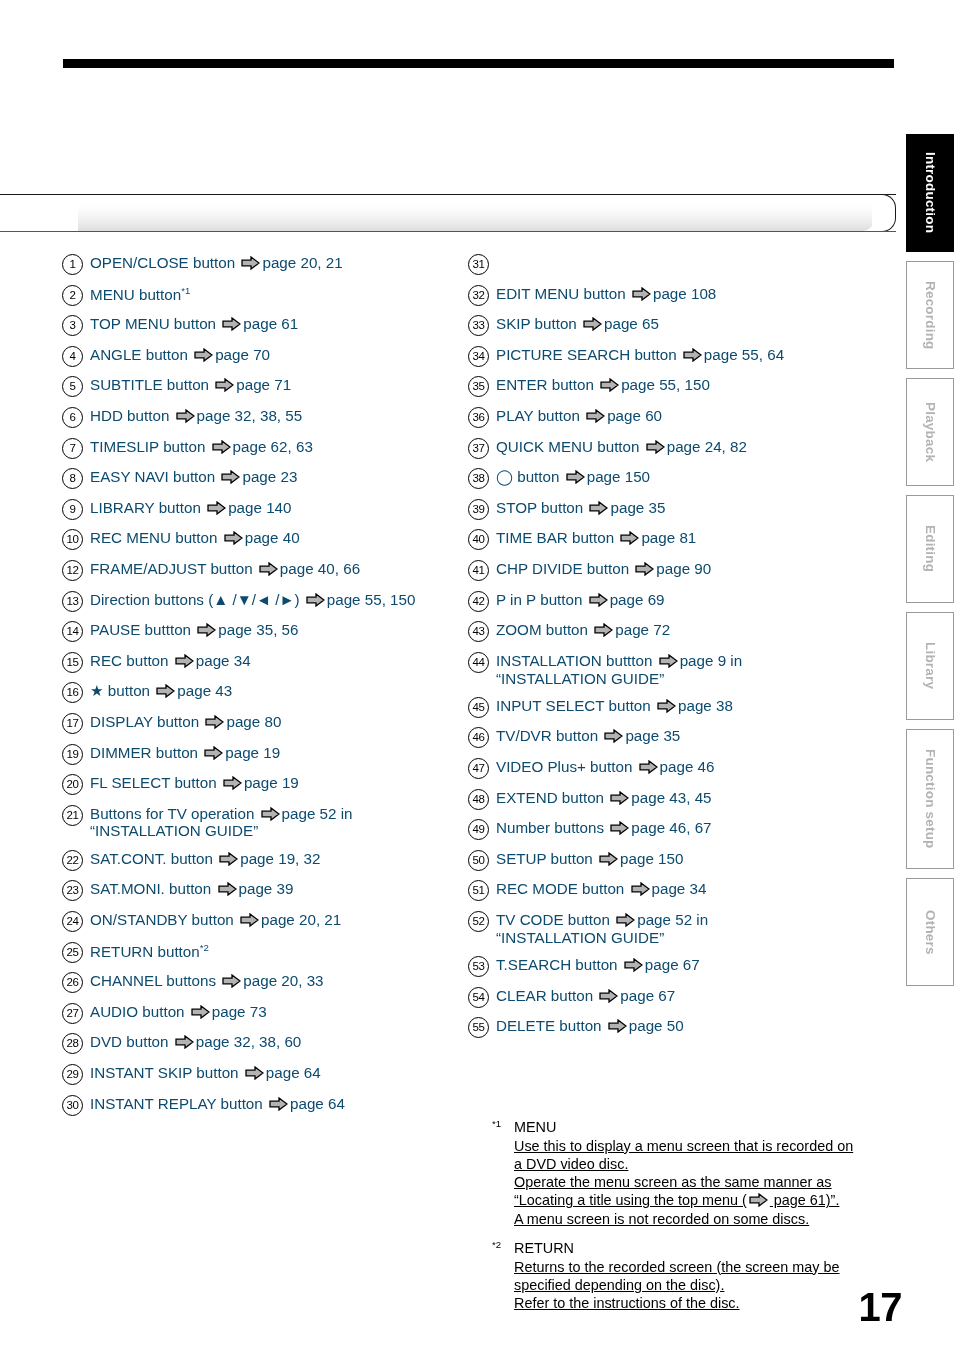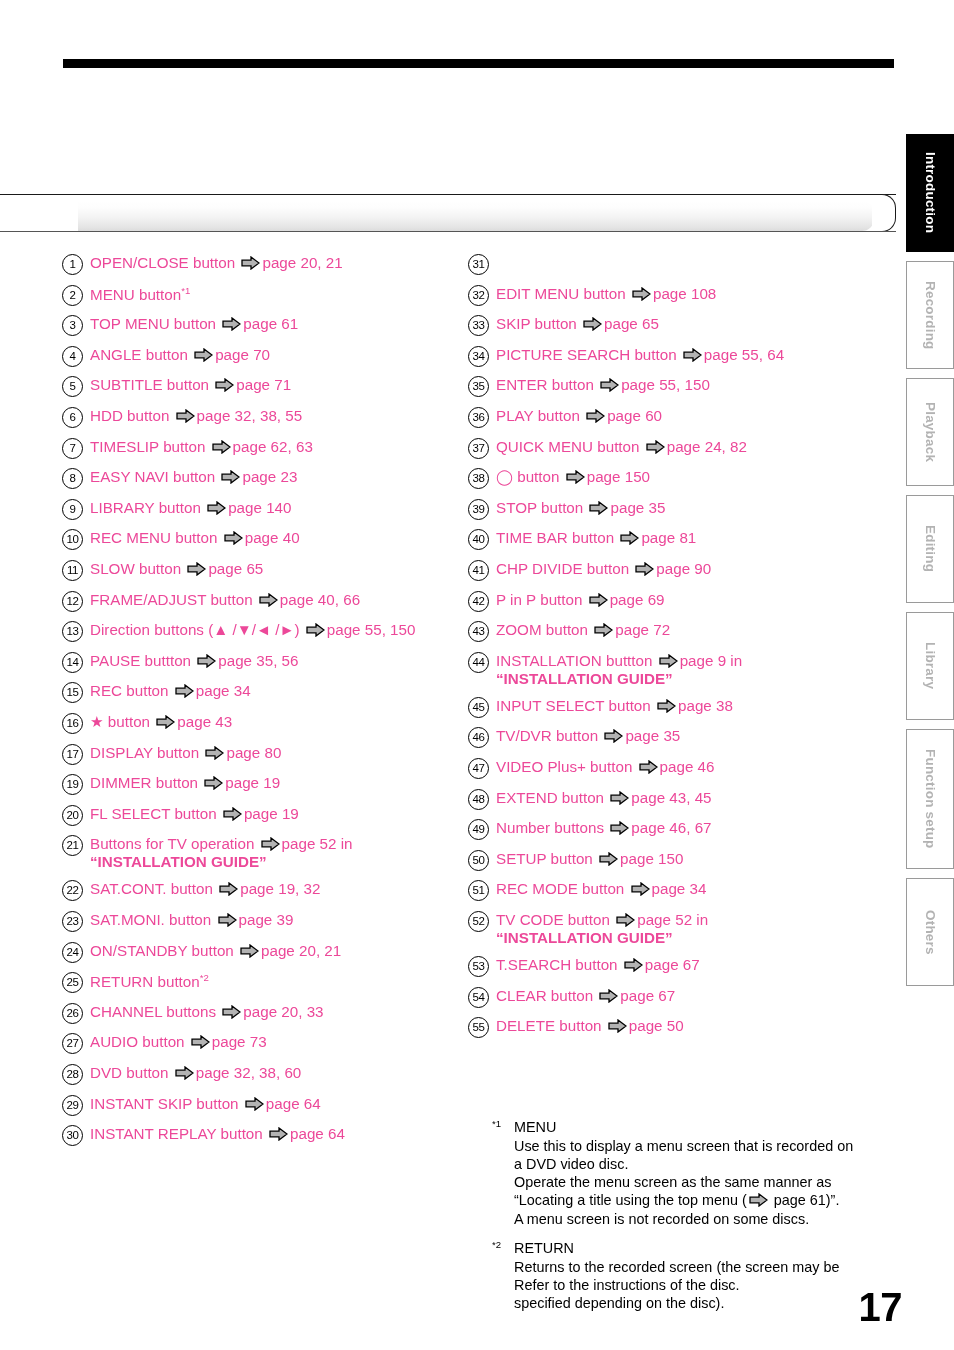--- a/index.html
+++ b/index.html
@@ -132,30 +132,30 @@
     font-size: 11.5px;
     line-height: 18.5px;
     text-align: center;
     margin-right: 7px;
     margin-top: 1px;
     letter-spacing: -0.4px;
     background: #fff;
   }
   .item-text {
     font-size: 15.2px;
-    color: #ec4899;
+    color: #0c4a6e;
     padding-top: 1px;
   }
   .item-text .sup {
     font-size: 9.6px;
     vertical-align: super;
     letter-spacing: 0;
   }
   .pageref { white-space: nowrap; }
-  .line2 { display: block; font-weight: bold; }
+  .line2 { display: block; }
 
   
   .arrow-glyph {
     display: inline-block;
     width: 19px;
     height: 14px;
     vertical-align: -2px;
     margin: 0 2px;
   }
   .arrow-glyph svg { display: block; }
@@ -176,21 +176,21 @@
   }
   .fn-marker {
     flex: 0 0 auto;
     width: 22px;
     white-space: nowrap;
   }
   .fn-marker .sup {
     font-size: 9.6px;
     vertical-align: super;
   }
-  .fn-body { padding-left: 22px; }
+  .fn-body { padding-left: 22px; text-decoration: underline; }
   .fn-body div { white-space: nowrap; }
 
   
   #page-number {
     position: absolute;
     right: 52px;
     bottom: 23px;
     font-size: 40px;
     font-weight: bold;
     letter-spacing: -0.5px;
@@ -285,26 +285,20 @@
       <div class="num-circle">9</div>
       <div class="item-text"><span>LIBRARY button</span> <span class="arrow-glyph"><svg width="19" height="14" viewBox="0 0 19 14">
             <path d="M1 4.2 H10 V1 L18 7 L10 13 V9.8 H1 Z" fill="#b3b3b3" stroke="#000000" stroke-width="1.3" stroke-linejoin="miter"></path>
           </svg></span><span class="pageref">page 140</span></div>
     </div>
     <div class="list-item">
       <div class="num-circle">10</div>
       <div class="item-text"><span>REC MENU button</span> <span class="arrow-glyph"><svg width="19" height="14" viewBox="0 0 19 14">
             <path d="M1 4.2 H10 V1 L18 7 L10 13 V9.8 H1 Z" fill="#b3b3b3" stroke="#000000" stroke-width="1.3" stroke-linejoin="miter"></path>
           </svg></span><span class="pageref">page 40</span></div>
-    </div>
-    <div class="list-item">
-      <div class="num-circle">11</div>
-      <div class="item-text"><span>SLOW button</span> <span class="arrow-glyph"><svg width="19" height="14" viewBox="0 0 19 14">
-            <path d="M1 4.2 H10 V1 L18 7 L10 13 V9.8 H1 Z" fill="#b3b3b3" stroke="#000000" stroke-width="1.3" stroke-linejoin="miter"></path>
-          </svg></span><span class="pageref">page 65</span></div>
     </div>
     <div class="list-item">
       <div class="num-circle">12</div>
       <div class="item-text"><span>FRAME/ADJUST button</span> <span class="arrow-glyph"><svg width="19" height="14" viewBox="0 0 19 14">
             <path d="M1 4.2 H10 V1 L18 7 L10 13 V9.8 H1 Z" fill="#b3b3b3" stroke="#000000" stroke-width="1.3" stroke-linejoin="miter"></path>
           </svg></span><span class="pageref">page 40, 66</span></div>
     </div>
     <div class="list-item">
       <div class="num-circle">13</div>
       <div class="item-text"><span>Direction buttons (▲ /▼/◄ /►)</span> <span class="arrow-glyph"><svg width="19" height="14" viewBox="0 0 19 14">
@@ -572,19 +566,19 @@
         <div>A menu screen is not recorded on some discs.</div>
       </div>
     </div>
     <div class="footnote">
       <div class="fn-head">
         <span class="fn-marker"><span class="sup">*2</span></span>
         <span>RETURN</span>
       </div>
       <div class="fn-body">
         <div>Returns to the recorded screen (the screen may be</div>
+        <div>specified depending on the disc).</div>
         <div>Refer to the instructions of the disc.</div>
-        <div>specified depending on the disc).</div>
       </div>
     </div>
   </div>
 
 <div id="page-number">17</div>
 
 </body></html>

